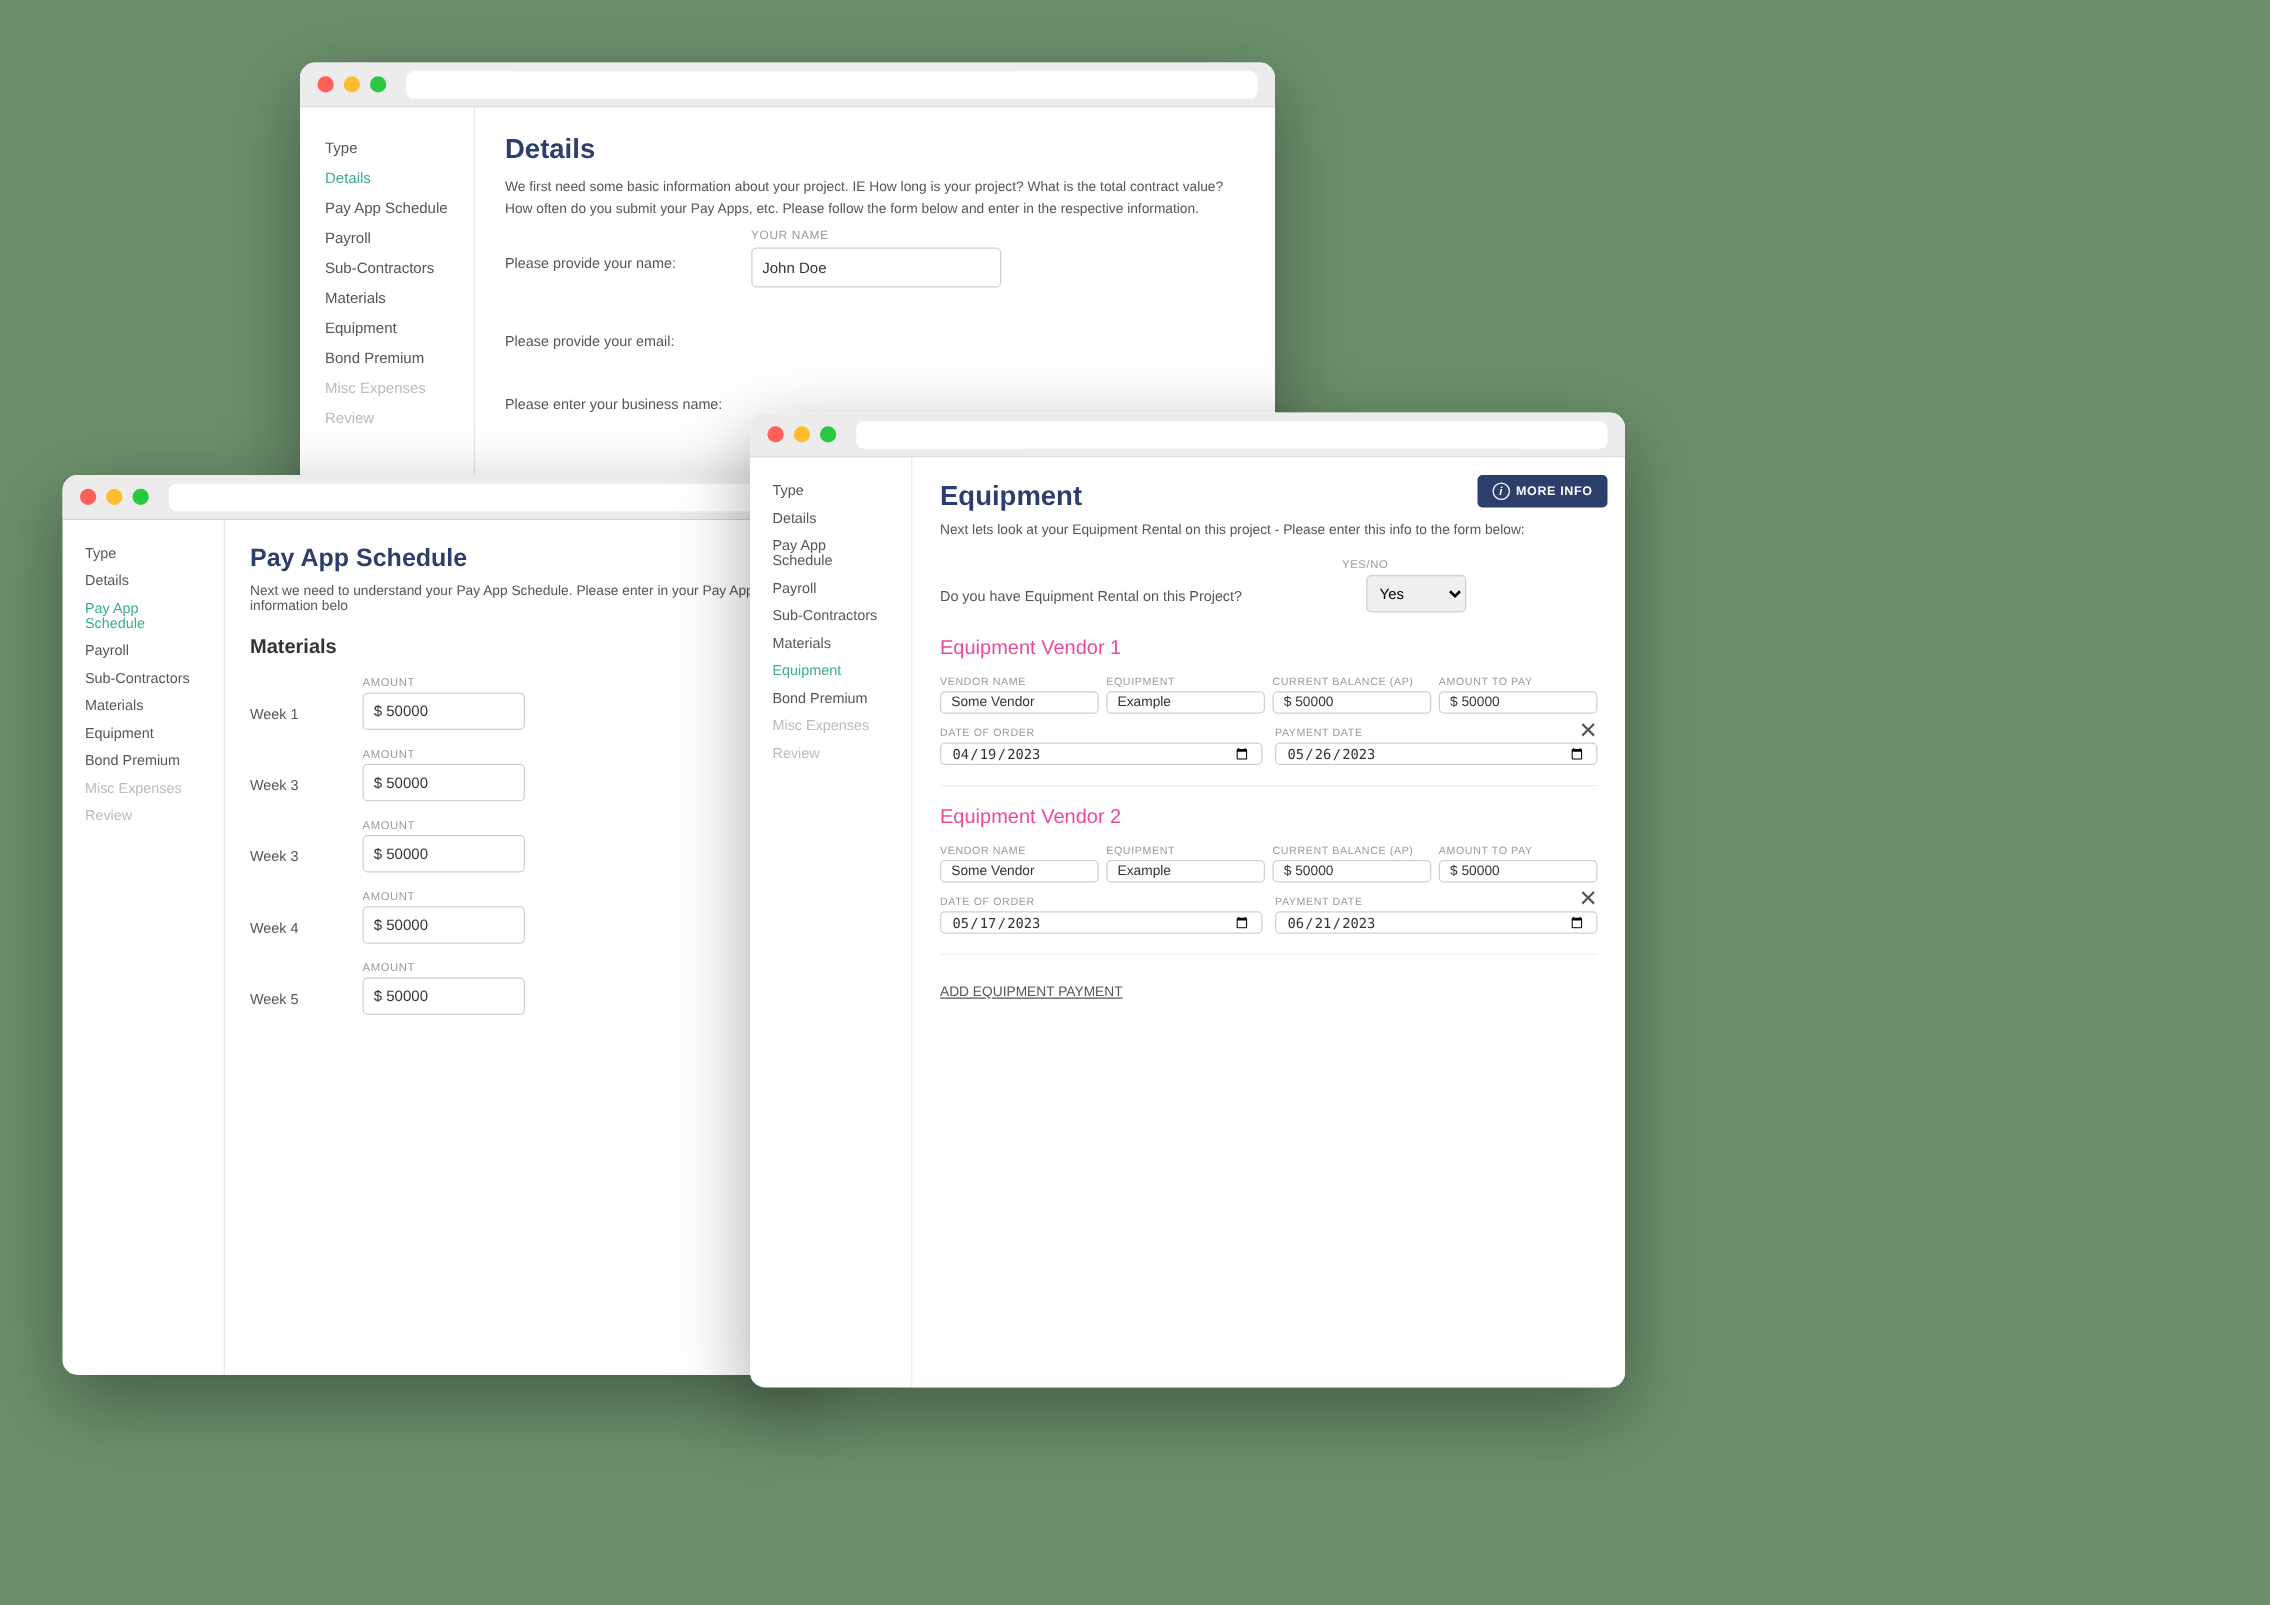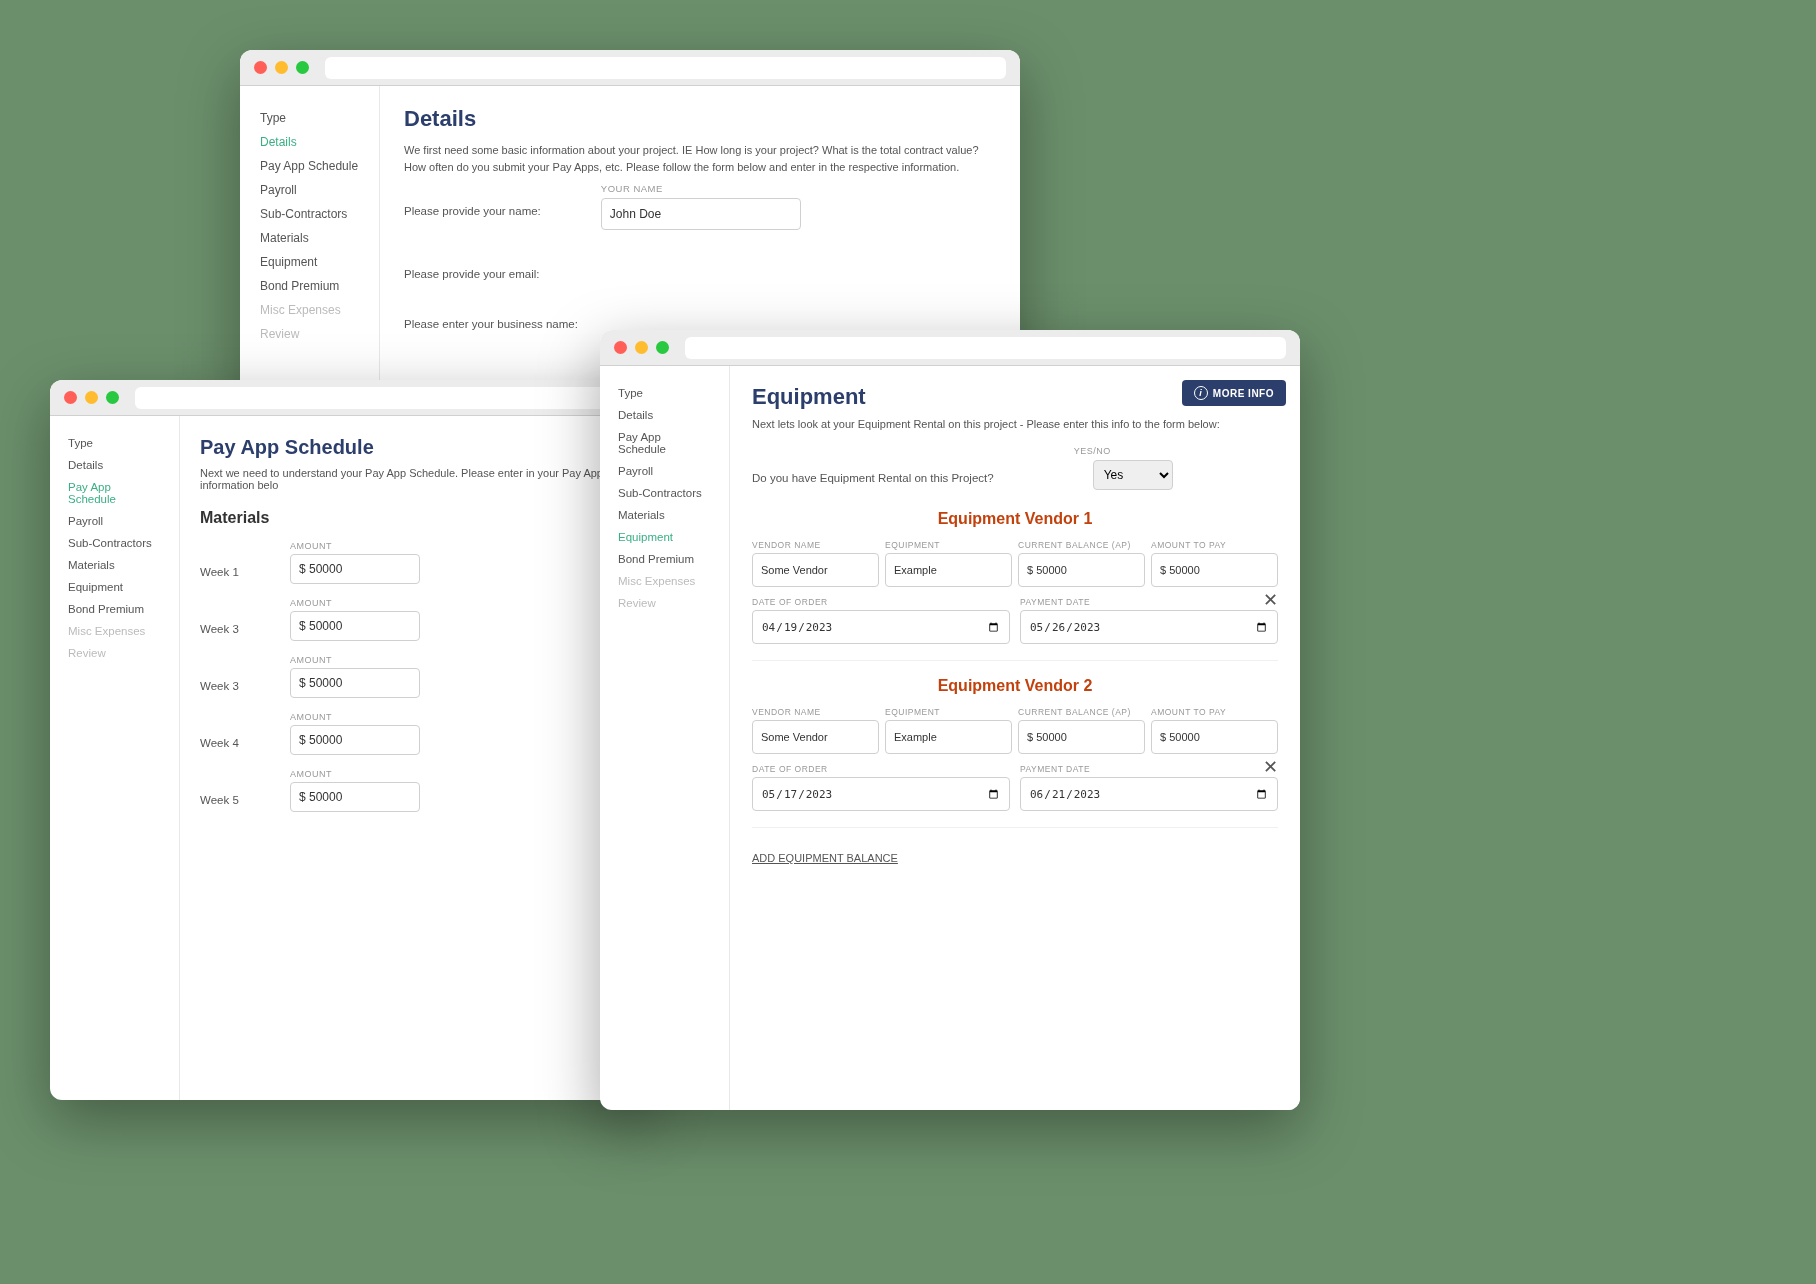--- a/index.html
+++ b/index.html
@@ -324,24 +324,23 @@
       width: 80px;
       height: 30px;
       border: 1px solid #d0d0d0;
       border-radius: 4px;
       padding: 0 6px;
       font-size: 12px;
       margin-left: 19px;
     }
     .vendor-section h2 {
       font-size: 16px;
-      font-weight: 700;
-      color: #c2410c;
+      font-weight: 400;
+      color: #ec4899;
       margin-bottom: 12px;
-      text-align: center;
     }
     .vendor-fields {
       display: grid;
       grid-template-columns: 1fr 1fr 1fr 1fr;
       gap: 6px;
       margin-bottom: 10px;
     }
     .vendor-fields2 {
       display: grid;
       grid-template-columns: 1fr 1fr;
@@ -354,21 +353,21 @@
     }
     .field-group .field-label {
       font-size: 8.5px;
       color: #999;
       letter-spacing: 0.5px;
       text-transform: uppercase;
       margin-bottom: 3px;
     }
     .field-group input {
       width: 100%;
-      height: 34px;
+      height: 18px;
       border: 1px solid #d0d0d0;
       border-radius: 4px;
       padding: 0 8px;
       font-size: 11px;
       color: #333;
     }
     .vendor-row-wrapper {
       position: relative;
       margin-bottom: 16px;
       padding-bottom: 10px;
@@ -616,17 +615,17 @@
               </div>
               <div class="field-group">
                 <div class="field-label">PAYMENT DATE</div>
                 <input type="date" value="2023-06-21" style="">
               </div>
             </div>
             <button class="remove-btn">✕</button>
           </div>
         </div>
 
-        <button class="add-vendor-btn">ADD EQUIPMENT BALANCE</button>
+        <button class="add-vendor-btn">ADD EQUIPMENT PAYMENT</button>
       </div>
     </div>
   </div>
 </div>
 
 </body></html>

